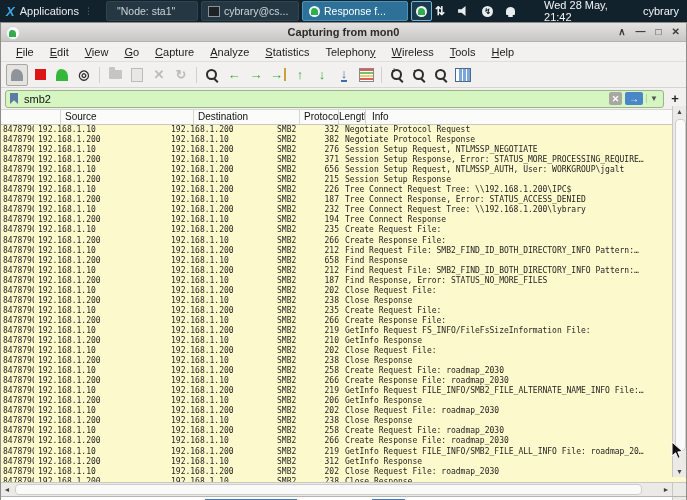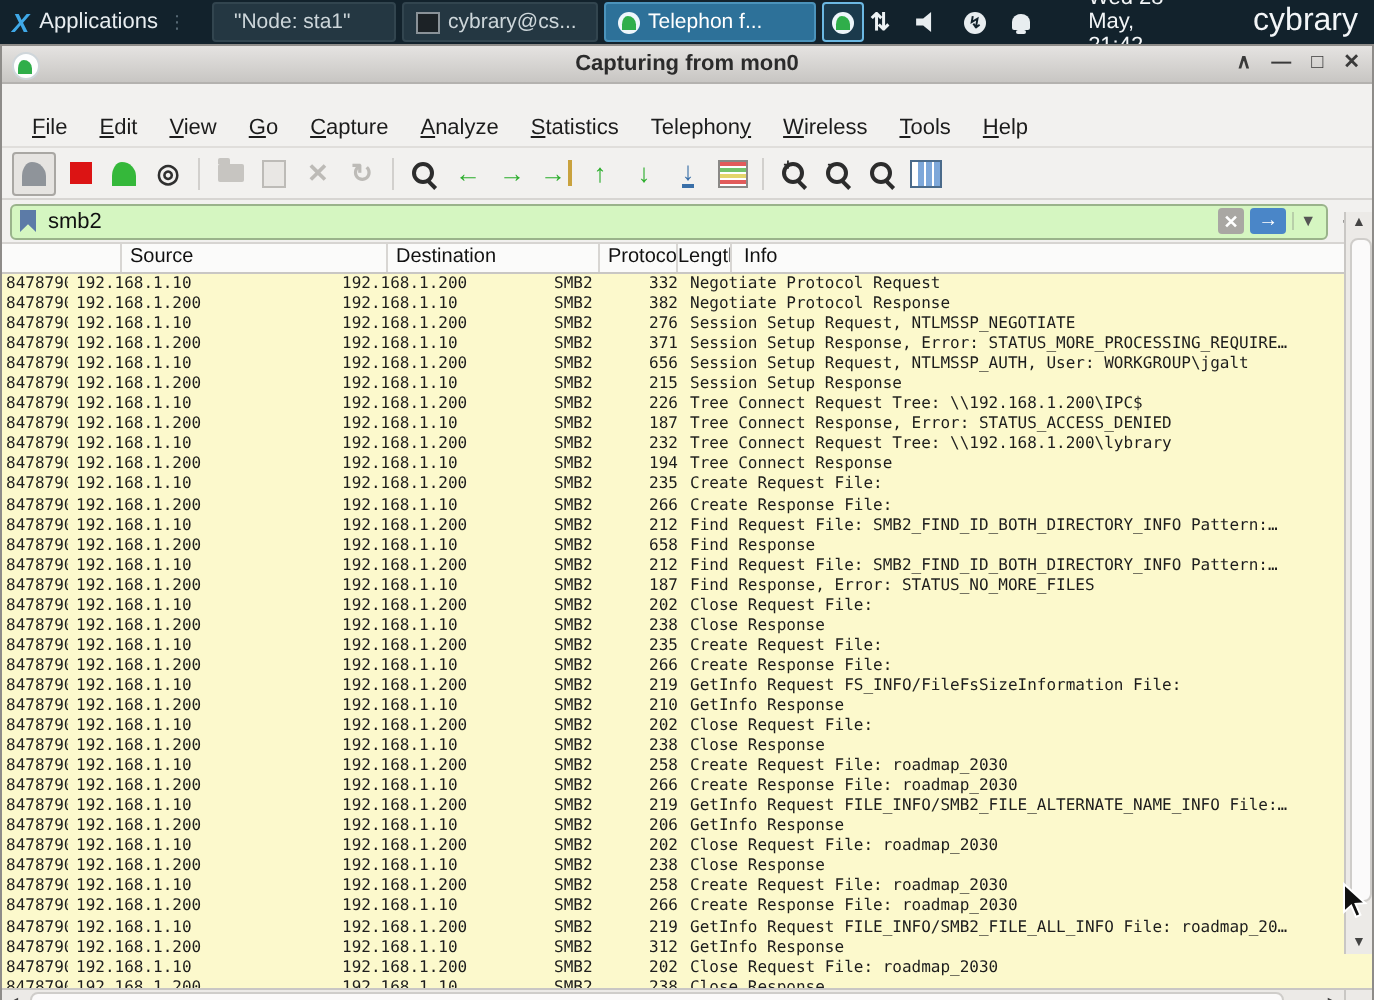--- a/index.html
+++ b/index.html
@@ -21,33 +21,33 @@
   .wireshark-icon::before{content:"";position:absolute;left:2px;bottom:2px;width:7px;height:7px;background:#2fae4a;border-radius:70% 100% 0 0/100% 100% 0 0;}
   .tray-group{margin-left:auto;display:flex;align-items:center;gap:29px;padding-right:8px;}
   .tray{display:inline-flex;align-items:center;justify-content:center;}
   .network-icon::before{content:"⇅";font-size:12px;font-weight:bold;color:#eef3f5;}
   .volume-icon{width:11px;height:10px;background:#e8edf0;clip-path:polygon(0 32%,32% 32%,68% 0,68% 100%,32% 68%,0 68%);}
   .power-icon{width:11px;height:11px;border-radius:50%;background:#e8edf0;color:#12222c;font-size:8px;font-weight:bold;}
   .power-icon::before{content:"↯";}
   .notifications-icon{width:9px;height:8px;background:#e8edf0;border-radius:50% 50% 12% 12%;position:relative;}
   .notifications-icon::after{content:"";position:absolute;left:2px;bottom:-2px;width:5px;height:2px;background:#e8edf0;border-radius:2px;}
   .clock{font-size:11px;color:#f2f5f7;}
-  .user{font-size:16px;color:#f2f5f7;}
+  .user{font-size:11px;color:#f2f5f7;}
 
   
   .window{position:absolute;top:22px;left:0;width:685px;height:478px;border:1px solid #8e8c89;border-bottom:none;background:#f2f1ef;display:flex;flex-direction:column;overflow:hidden;}
   .titlebar{height:18px;flex:none;background:linear-gradient(#e5e3e1,#c8c6c3);display:flex;align-items:center;position:relative;border-bottom:1px solid #b4b2af;}
   .title-icon{position:absolute;left:5px;top:3px;width:12px;height:12px;border-radius:50%;background:#fdfefe;border:1px solid #cfd6da;}
   .title-icon::before{content:"";position:absolute;left:2px;bottom:2px;width:7px;height:7px;background:#2fae4a;border-radius:70% 100% 0 0/100% 100% 0 0;}
   .title-text{flex:1;text-align:center;font-size:11px;font-weight:bold;color:#2b2b2b;}
   .win-controls{position:absolute;right:6px;top:0;height:100%;display:flex;align-items:center;gap:10px;}
   .win-btn{font-size:10px;font-weight:bold;color:#3a3a3a;line-height:1;cursor:default;}
 
   
-  .menubar{height:19px;flex:none;background:#f2f1ef;display:flex;align-items:center;padding-left:8px;gap:2px;border-bottom:1px solid #e0dedb;margin-top:12px;}
+  .menubar{height:19px;flex:none;background:#f2f1ef;display:flex;align-items:center;padding-left:8px;gap:2px;border-bottom:1px solid #e0dedb;}
   .menu-item{font-size:11px;color:#1c1c1c;padding:1px 7px;}
   .menu-item u{text-decoration:underline;}
 
   
   .toolbar{height:25px;flex:none;background:#f2f1ef;display:flex;align-items:center;padding-left:4px;border-bottom:1px solid #d7d5d2;}
   .tool{width:20px;height:20px;display:inline-flex;align-items:center;justify-content:center;position:relative;margin:0 1px;}
   .tool.pressed{border:1px solid #a9a7a3;background:#e6e4e1;border-radius:2px;}
   .tsep{width:1px;height:16px;background:#d2d0cd;margin:0 4px;}
   .g{font-style:normal;line-height:1;}
   .g.glyph{font-size:13px;font-weight:bold;}
@@ -127,21 +127,21 @@
         <span class="task t-node">
           <i class="ticon x11-icon"></i>
           <span>"Node: sta1"</span>
         </span>
         <span class="task t-term">
           <i class="ticon terminal-icon"></i>
           <span>cybrary@cs...</span>
         </span>
         <span class="task t-ws active">
           <i class="ticon wireshark-icon"></i>
-          <span>Telephon f...</span>
+          <span>Response f...</span>
         </span>
         <span class="task  iconic">
           <i class="ticon wireshark-icon"></i>
         </span>
       </div>
     <div class="tray-group">
       <span id="tray-icons" style="display:flex;gap:13px;align-items:center;">
           <span class="tray network-icon"></span>
           <span class="tray volume-icon"></span>
           <span class="tray power-icon"></span>

